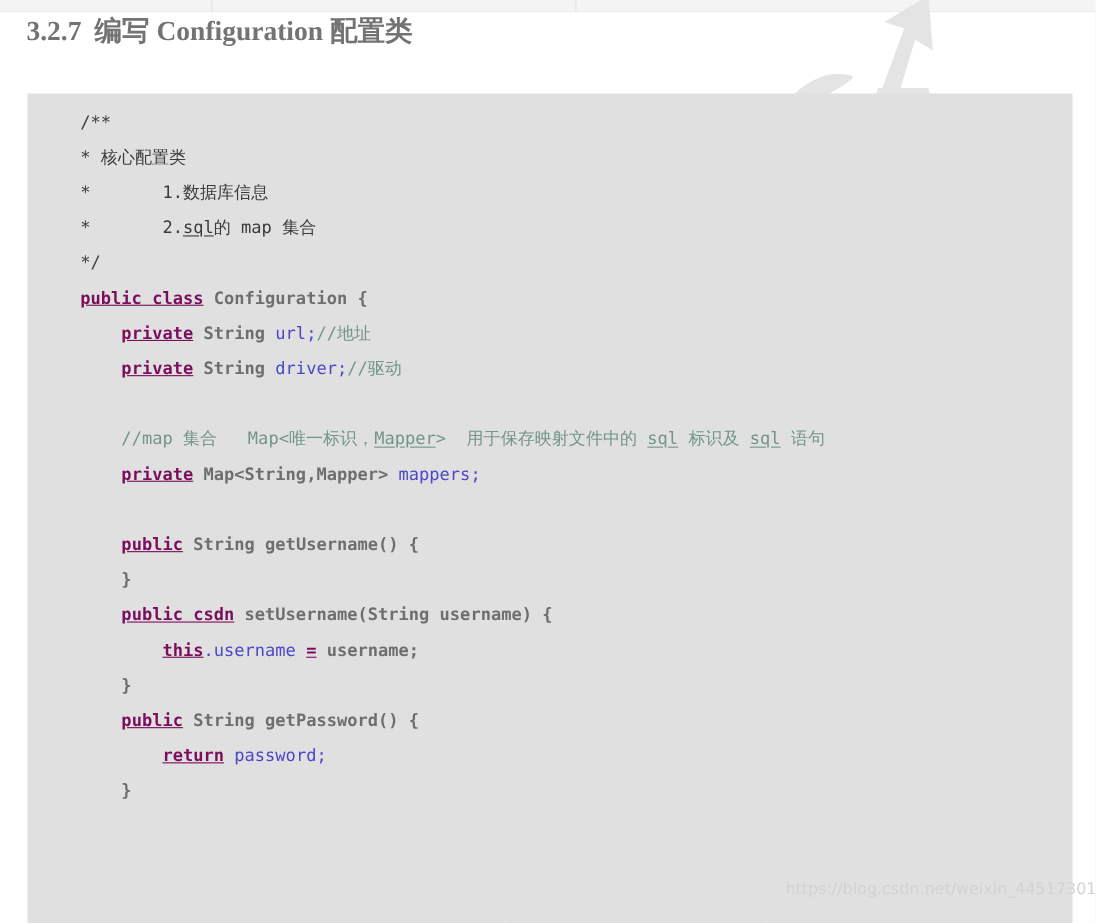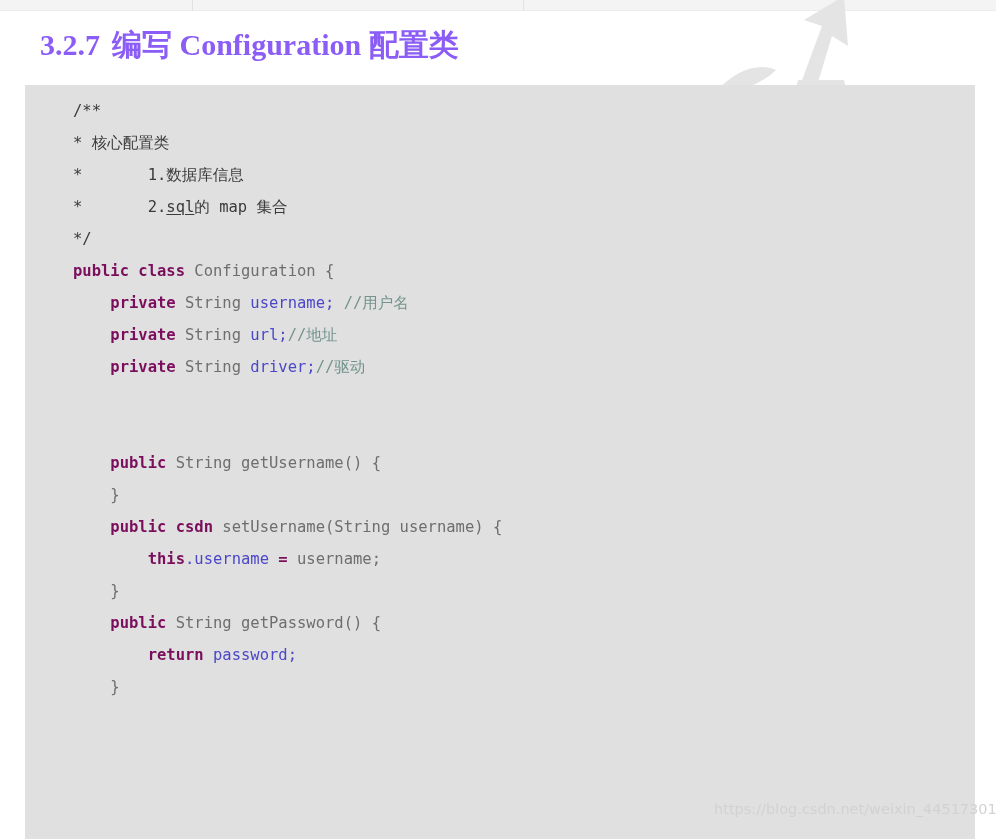--- a/index.html
+++ b/index.html
@@ -45,26 +45,26 @@
     height: 120px;
     pointer-events: none;
     z-index: 0;
   }
 
   
   #page-title {
     position: absolute;
     top: 12px;
     left: 24px;
-    margin: 16px;
+    margin: 0;
     font-family: "Liberation Serif", "DejaVu Serif", serif;
     font-weight: bold;
-    font-size: 30px;
+    font-size: 25px;
     line-height: 34px;
-    color: #8b5cf6;
+    color: #737373;
     letter-spacing: 0px;
     white-space: nowrap;
     z-index: 2;
   }
   #page-title .title-num { margin-right: 12px; }
 
   
   #code-block {
     position: absolute;
     top: 85px;
@@ -82,22 +82,22 @@
     font-size: 15.5px;
     line-height: 32px;
     height: 32px;
     white-space: pre;
     padding-left: 48px;
     color: #3b3b3b;
   }
   .code-line.blank { color: transparent; }
 
   
-  .kw      { color: #7a0e5c; font-weight: bold; }
-  .typ     { color: #6e6e6e; }
+  .kw      { color: #7a0e5c; font-weight: bold; text-decoration: underline; }
+  .typ     { color: #6e6e6e; font-weight: bold; }
   .fld     { color: #4b47c8; }
   .cmt     { color: #73948c; }
   .jdoc    { color: #3b3b3b; }
   .u       { text-decoration: underline; text-underline-offset: 2px; }
 
   
   #url-watermark {
     position: absolute;
     left: 714px;
     top: 801px;
@@ -129,24 +129,25 @@
   <span class="title-num">3.2.7</span><span>编写 Configuration 配置类</span>
 </h1>
 
 <div id="code-block">
     <div class="code-line"><span></span><span class="jdoc">/**</span></div>
     <div class="code-line"><span></span><span class="jdoc">* 核心配置类</span></div>
     <div class="code-line"><span></span><span class="jdoc">*       1.数据库信息</span></div>
     <div class="code-line"><span></span><span class="jdoc">*       2.</span><span class="jdoc u">sql</span><span class="jdoc">的 map 集合</span></div>
     <div class="code-line"><span></span><span class="jdoc">*/</span></div>
     <div class="code-line"><span></span><span class="kw">public class</span><span class="typ"> Configuration {</span></div>
-    <div class="code-line"><span>    </span><span class="kw">private</span><span class="typ"> String </span><span class="fld">username;</span><span class="cmt"> //用户名</span></div>
     <div class="code-line"><span>    </span><span class="kw">private</span><span class="typ"> String </span><span class="fld">url;</span><span class="cmt">//地址</span></div>
     <div class="code-line"><span>    </span><span class="kw">private</span><span class="typ"> String </span><span class="fld">driver;</span><span class="cmt">//驱动</span></div>
     <div class="code-line blank">&nbsp;</div>
+    <div class="code-line"><span>    </span><span class="cmt">//map 集合   Map&lt;唯一标识，</span><span class="cmt u">Mapper</span><span class="cmt">&gt;  用于保存映射文件中的 </span><span class="cmt u">sql</span><span class="cmt"> 标识及 </span><span class="cmt u">sql</span><span class="cmt"> 语句</span></div>
+    <div class="code-line"><span>    </span><span class="kw">private</span><span class="typ"> Map&lt;String,Mapper&gt; </span><span class="fld">mappers;</span></div>
     <div class="code-line blank">&nbsp;</div>
     <div class="code-line"><span>    </span><span class="kw">public</span><span class="typ"> String getUsername() {</span></div>
     <div class="code-line"><span>    </span><span class="typ">}</span></div>
     <div class="code-line"><span>    </span><span class="kw">public csdn</span><span class="typ"> setUsername(String username) {</span></div>
     <div class="code-line"><span>        </span><span class="kw">this</span><span class="fld">.username</span><span class="typ"> </span><span class="kw">=</span><span class="typ"> username;</span></div>
     <div class="code-line"><span>    </span><span class="typ">}</span></div>
     <div class="code-line"><span>    </span><span class="kw">public</span><span class="typ"> String getPassword() {</span></div>
     <div class="code-line"><span>        </span><span class="kw">return</span><span class="typ"> </span><span class="fld">password;</span></div>
     <div class="code-line"><span>    </span><span class="typ">}</span></div>
   </div>

